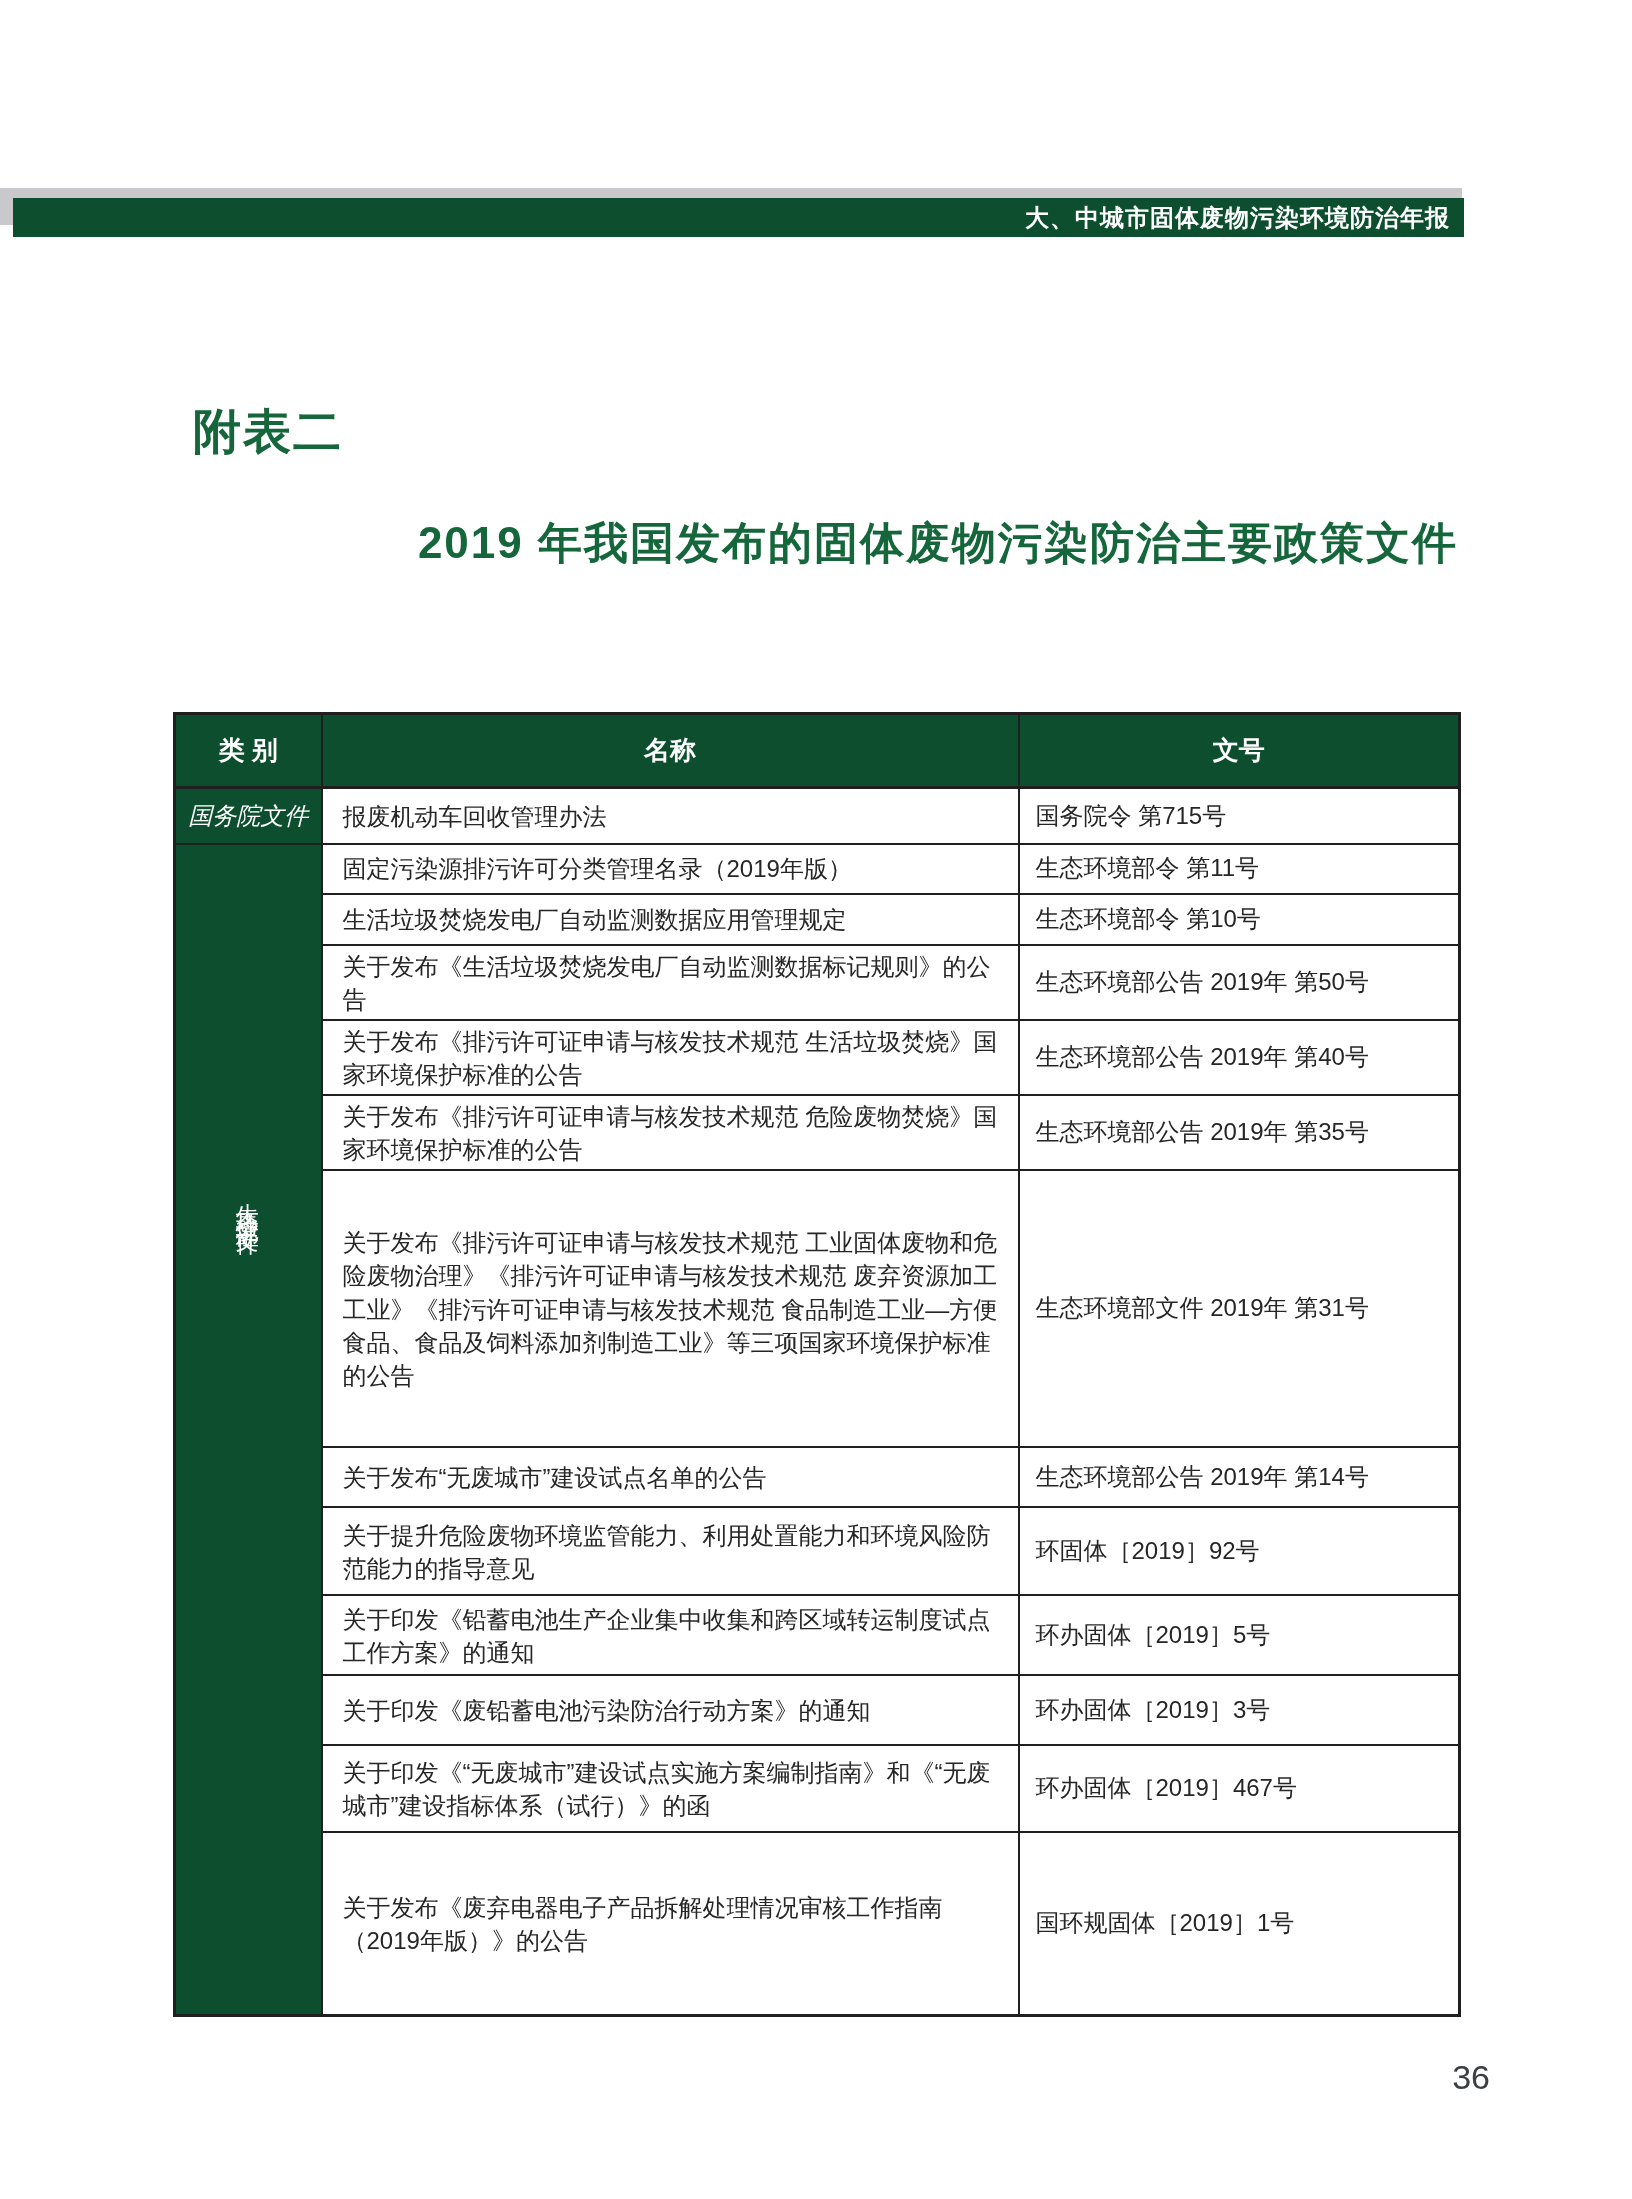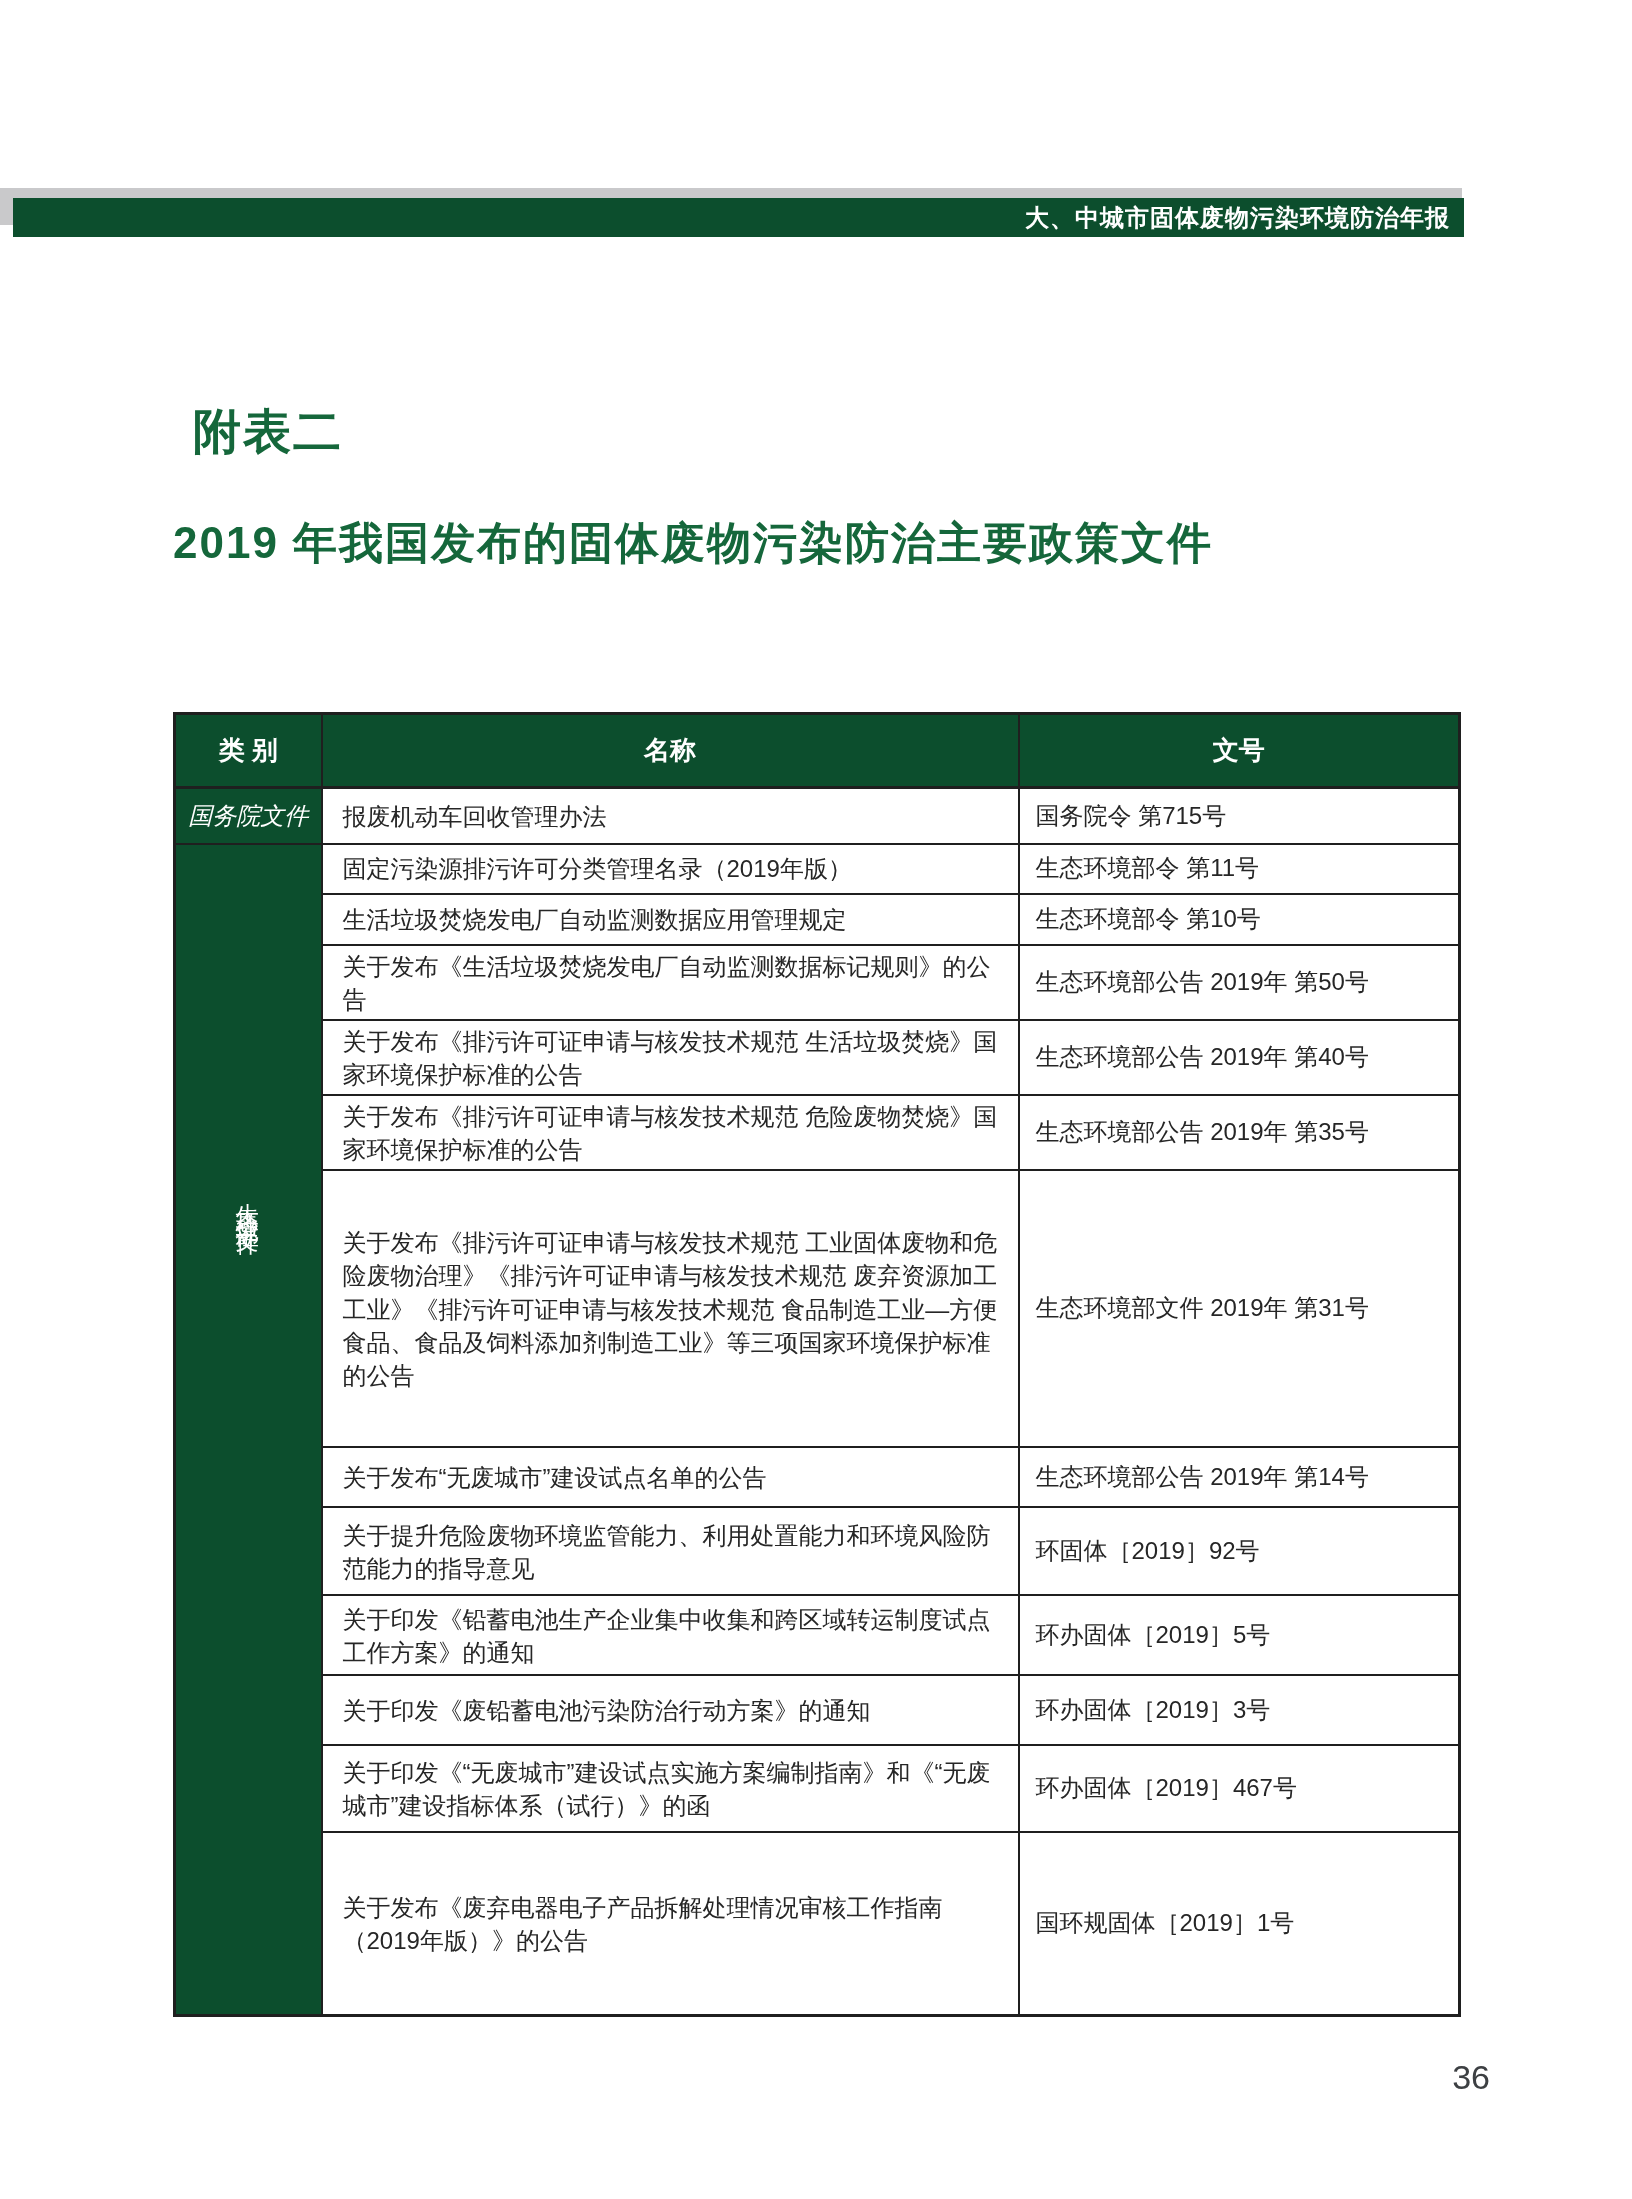--- a/index.html
+++ b/index.html
@@ -39,21 +39,21 @@
   
   .appendix-label {
     position: absolute; left: 193px; top: 400px;
     font-size: 48px; font-weight: bold;
     color: var(--titleGreen, #15673b);
     letter-spacing: 2px;
   }
   .main-title {
     position: absolute; left: 173px; top: 514px;
     width: 1285px;
-    text-align: left;
+    text-align: right;
     font-size: 44px; font-weight: bold;
     color: var(--titleGreen, #15673b);
     letter-spacing: 2px;
     white-space: nowrap;
   }
 
   
   .policy-table {
     position: absolute; left: 173px; top: 712px;
     width: 1285px;

